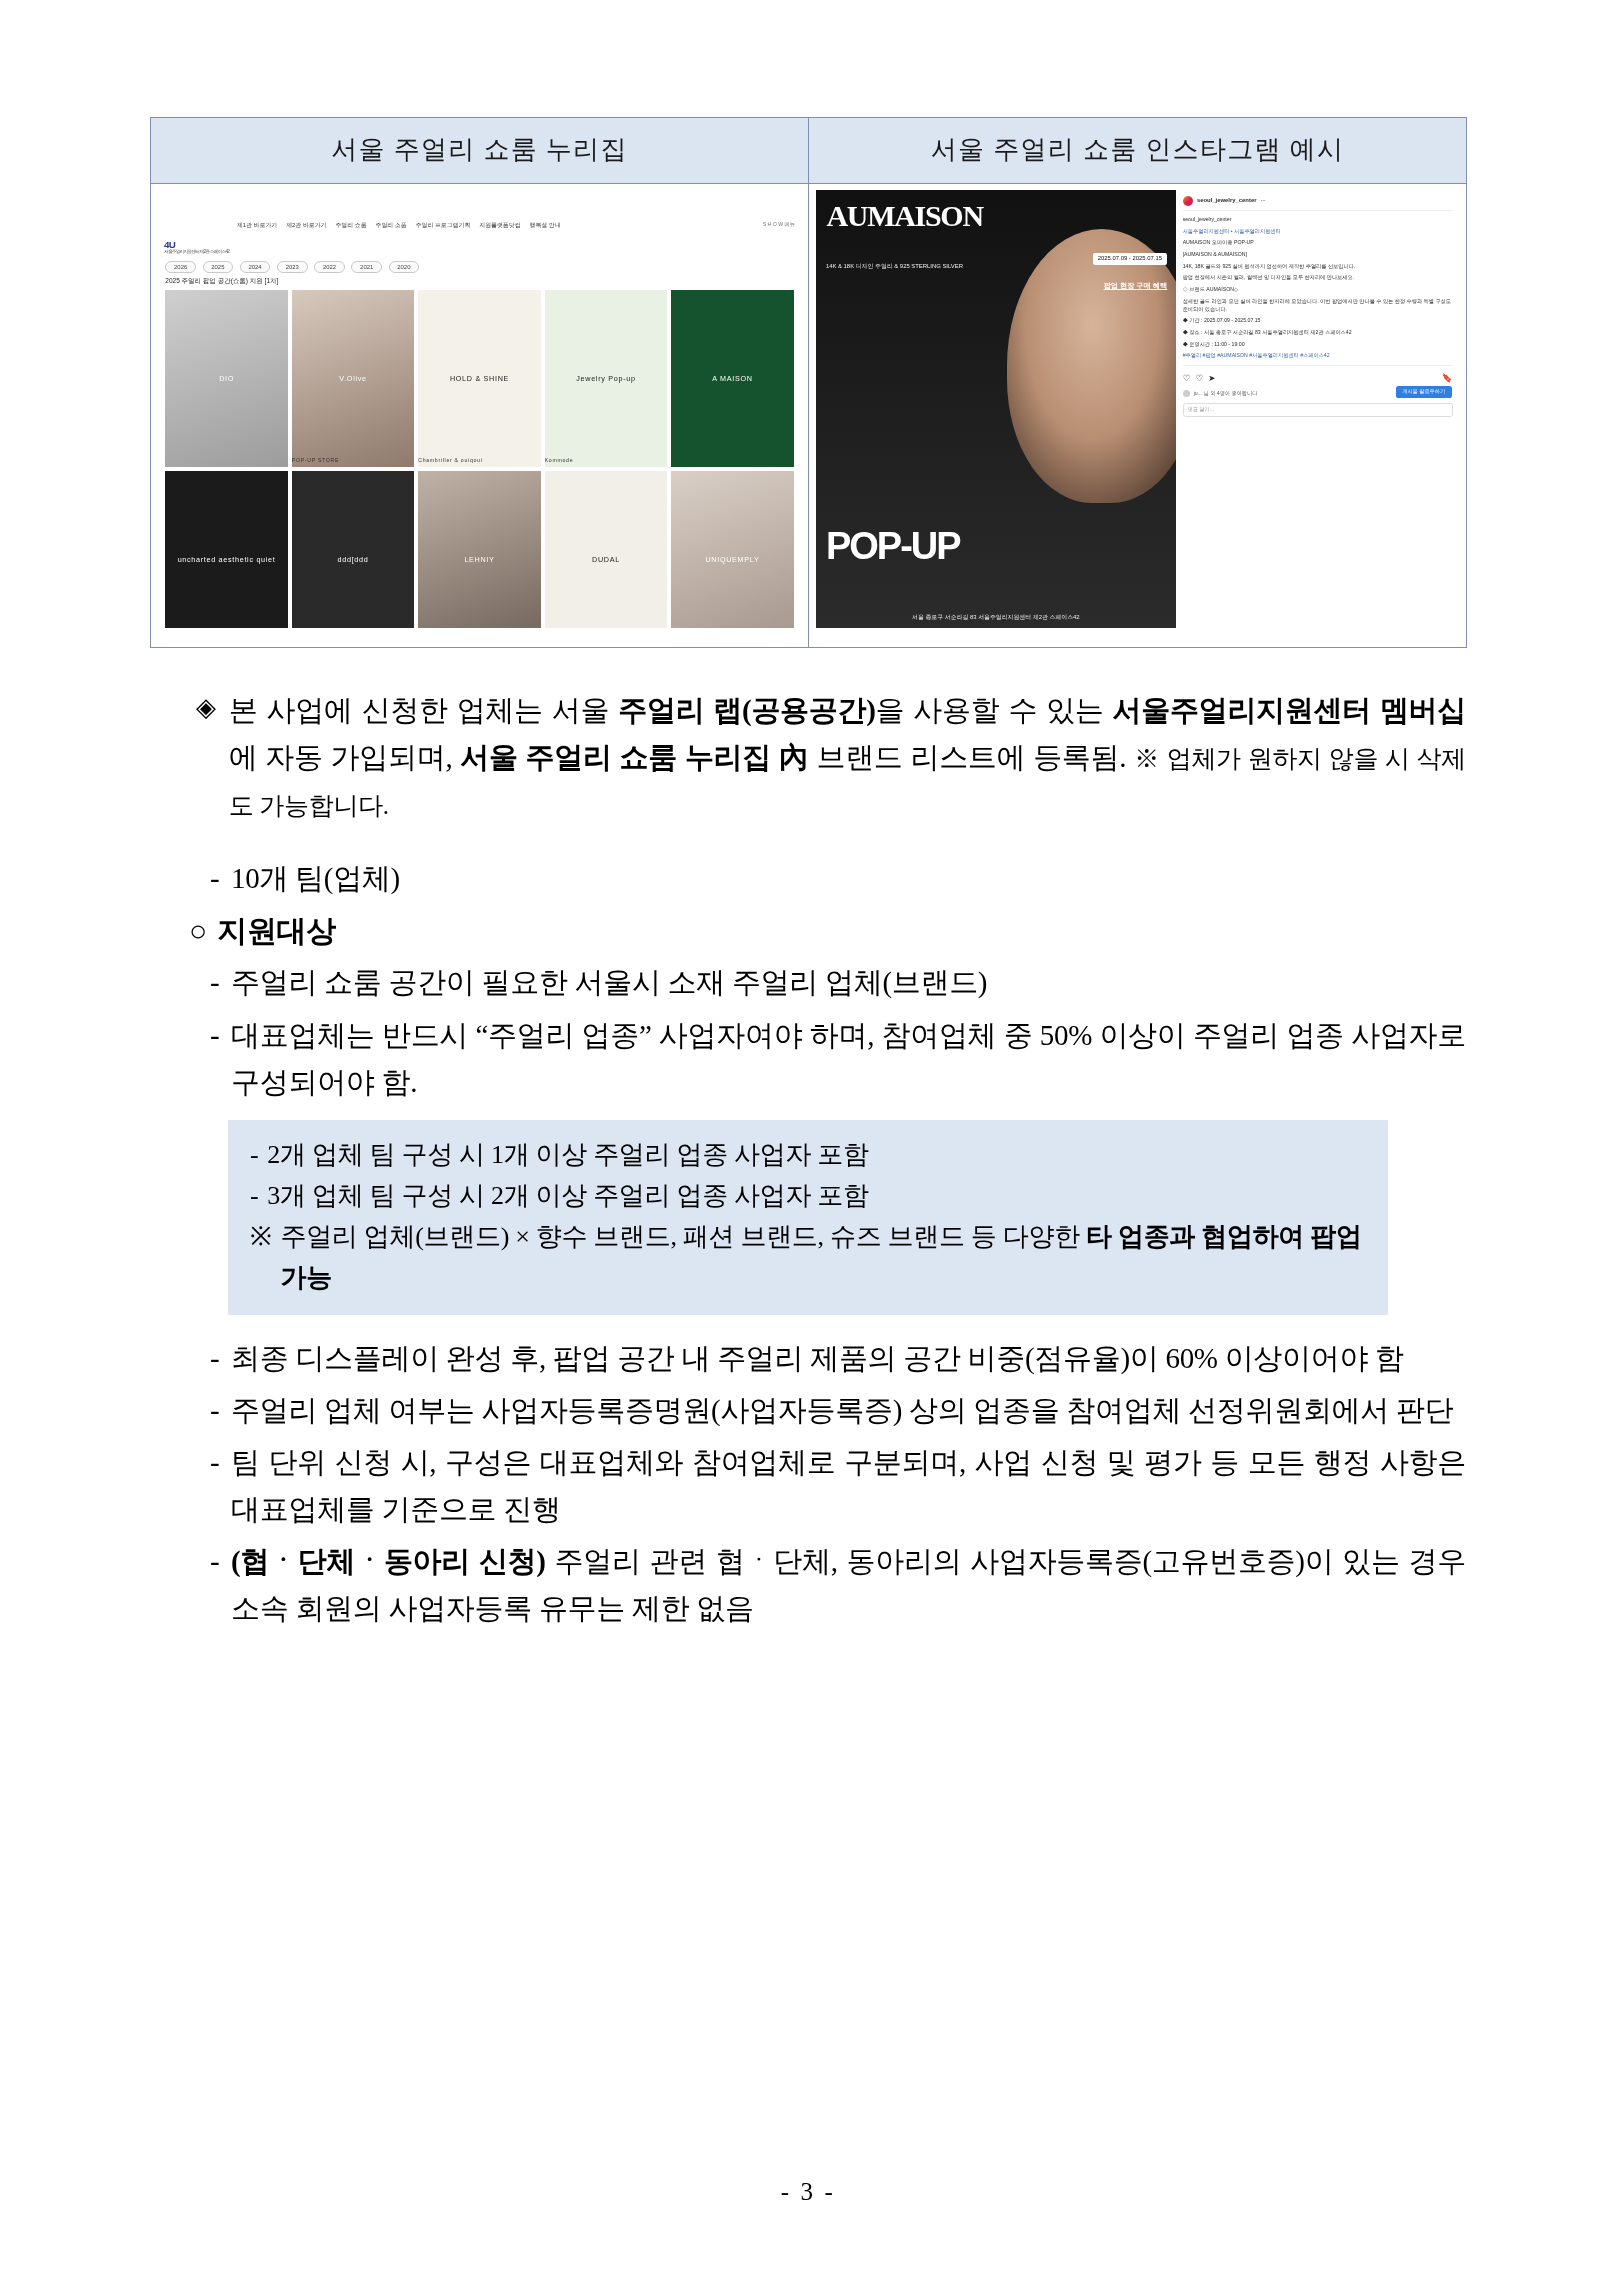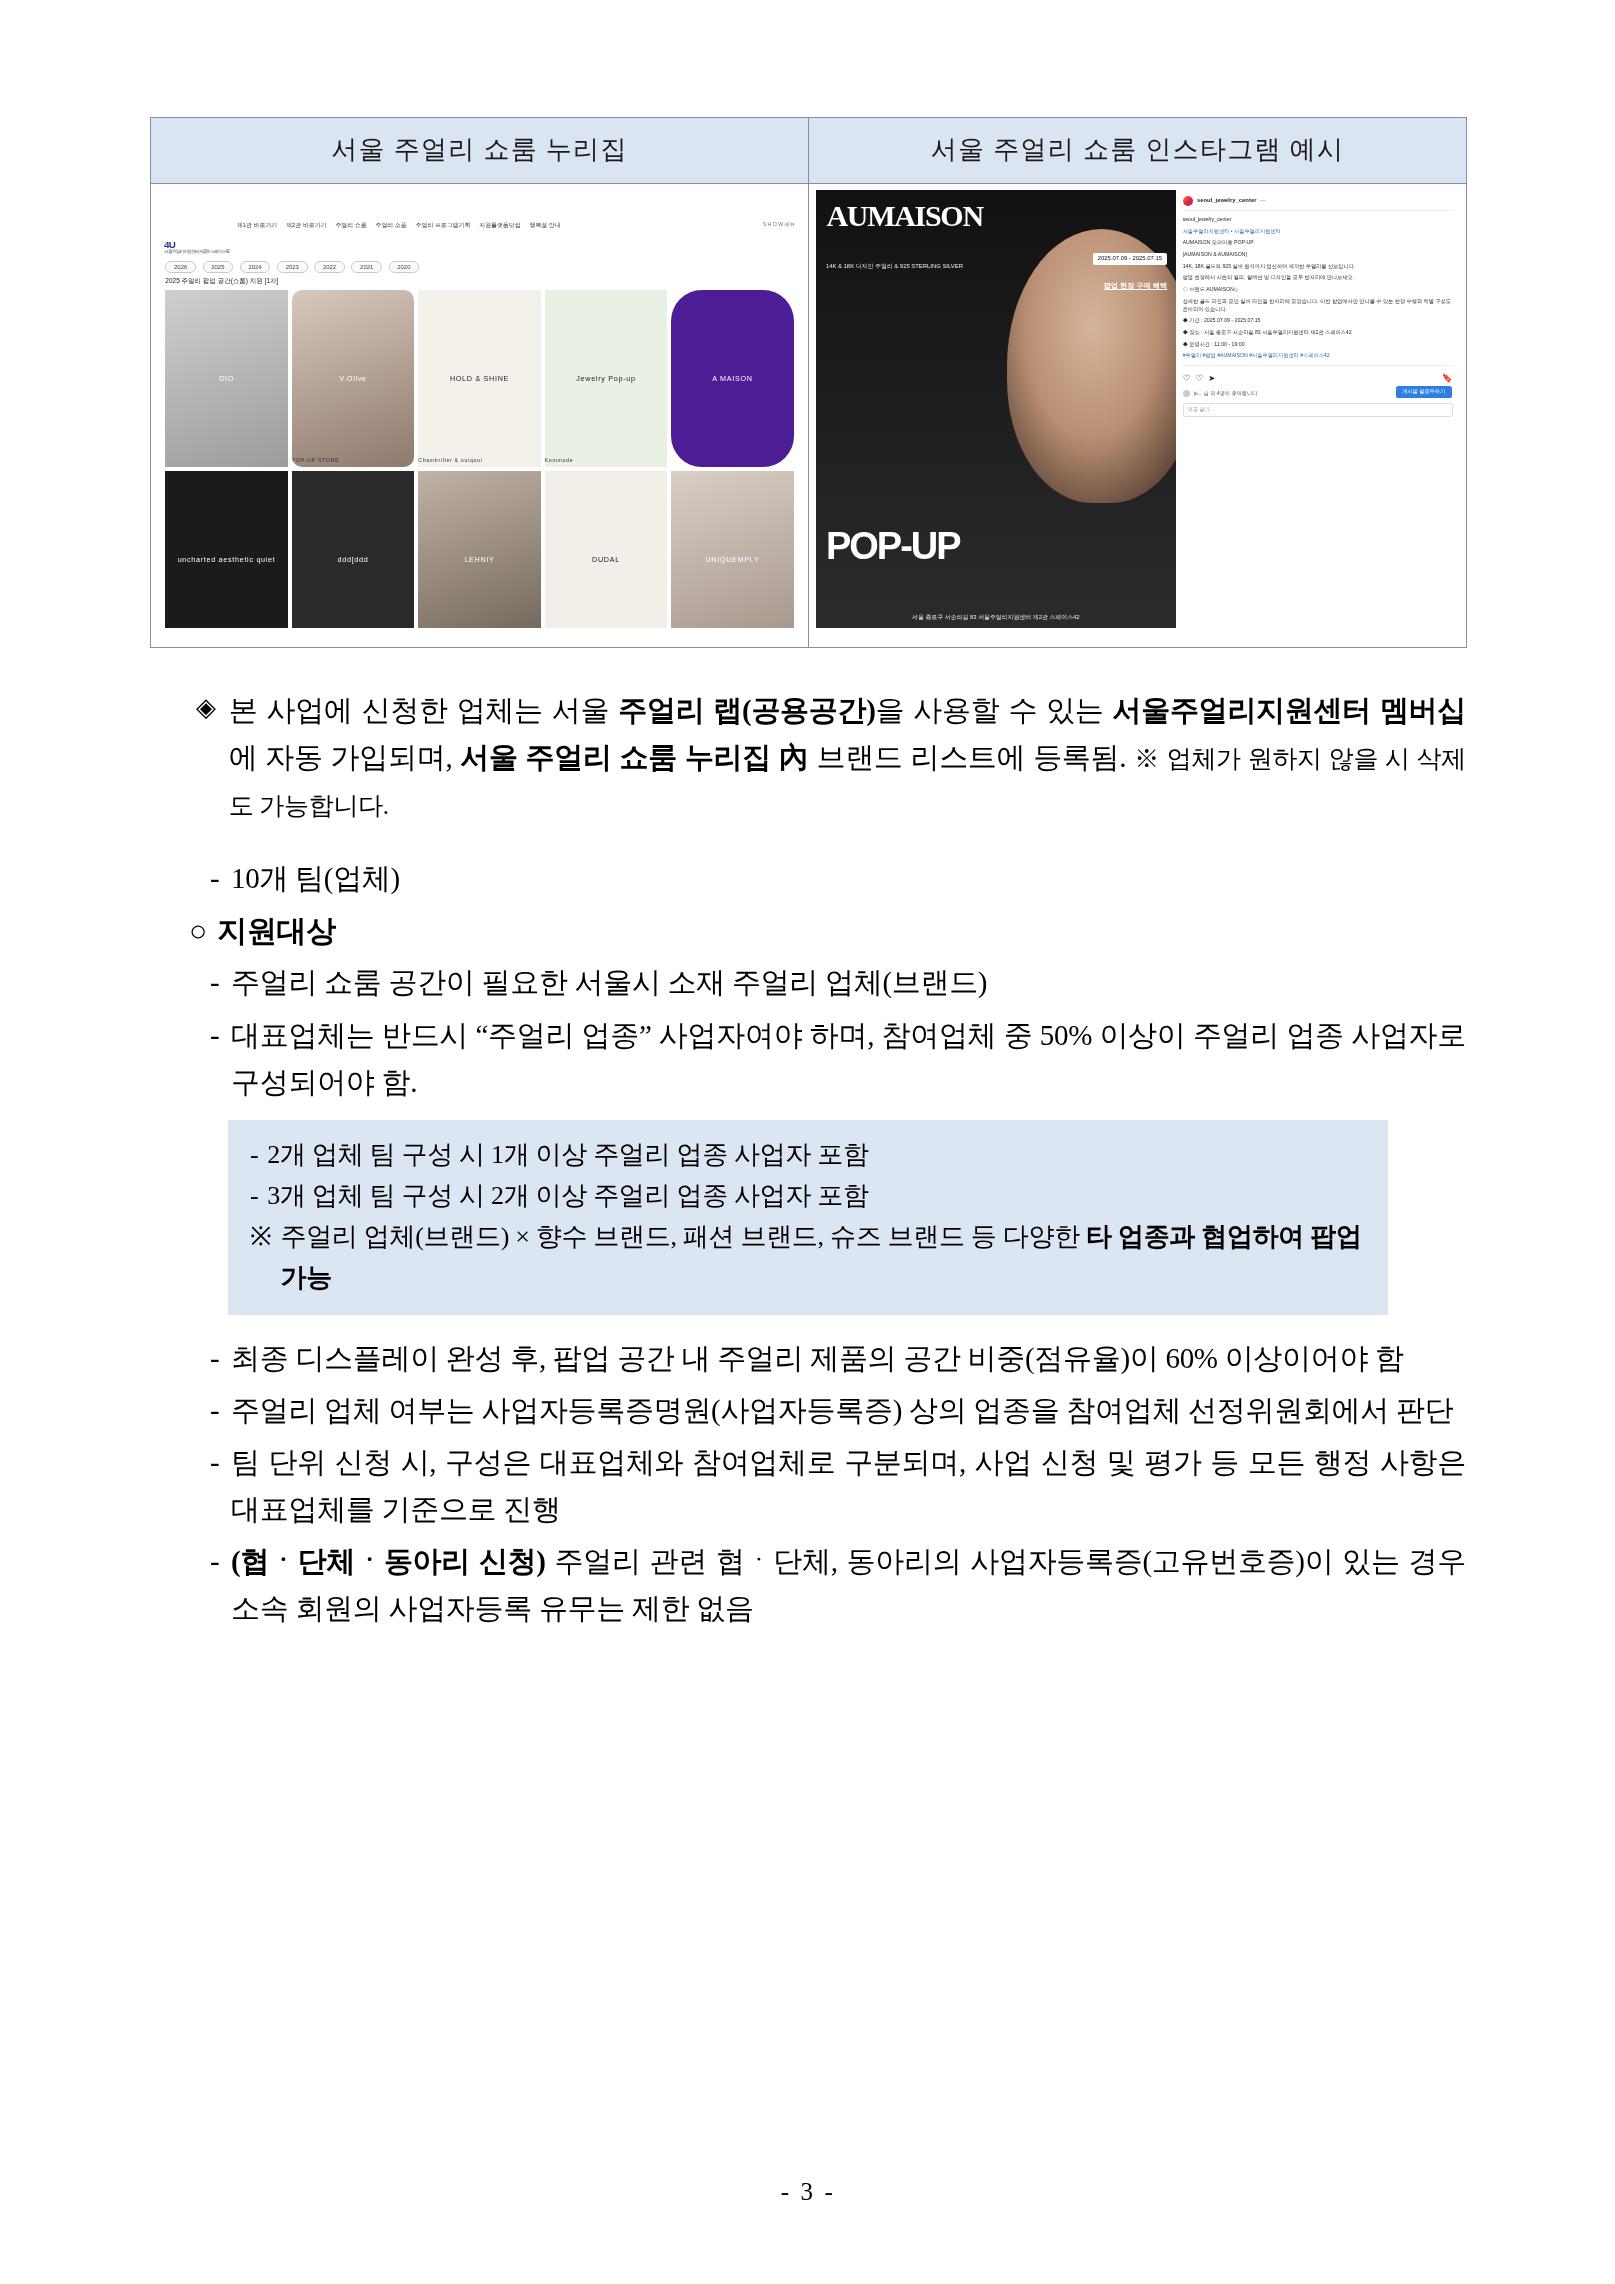--- a/index.html
+++ b/index.html
@@ -119,24 +119,24 @@
     letter-spacing: 0.7px;
   }
   .card .cap {
     position: absolute;
     bottom: 3.9px;
     left: 0; right: 0;
     font-size: 5.2px;
     color: #333;
   }
   .c1 { background: linear-gradient(160deg,#cfcfcf,#9c9c9c); color:#fff; }
-  .c2 { background: linear-gradient(160deg,#d8c9bd,#8f7a6c); color:#fff;border-radius:10px; }
+  .c2 { background: linear-gradient(160deg,#d8c9bd,#8f7a6c); color:#fff; }
   .c3 { background: #f4f1ea; }
   .c4 { background: #e9f0e4; }
-  .c5 { background: #4c1d95; color:#fff;border-radius:31px; }
+  .c5 { background: #14532d; color:#fff; }
   .c6 { background: #1b1b1b; color:#fff; }
   .c7 { background: #2a2a2a; color:#fff; }
   .c8 { background: linear-gradient(160deg,#c0b2a6,#6f6258); color:#fff; }
   .c9 { background: #f2efe9; }
   .c10 { background: linear-gradient(160deg,#d9cfc6,#a4948a); color:#fff; }
 
   
   .shot-right {
     width: 100%;
     height: 438px;

